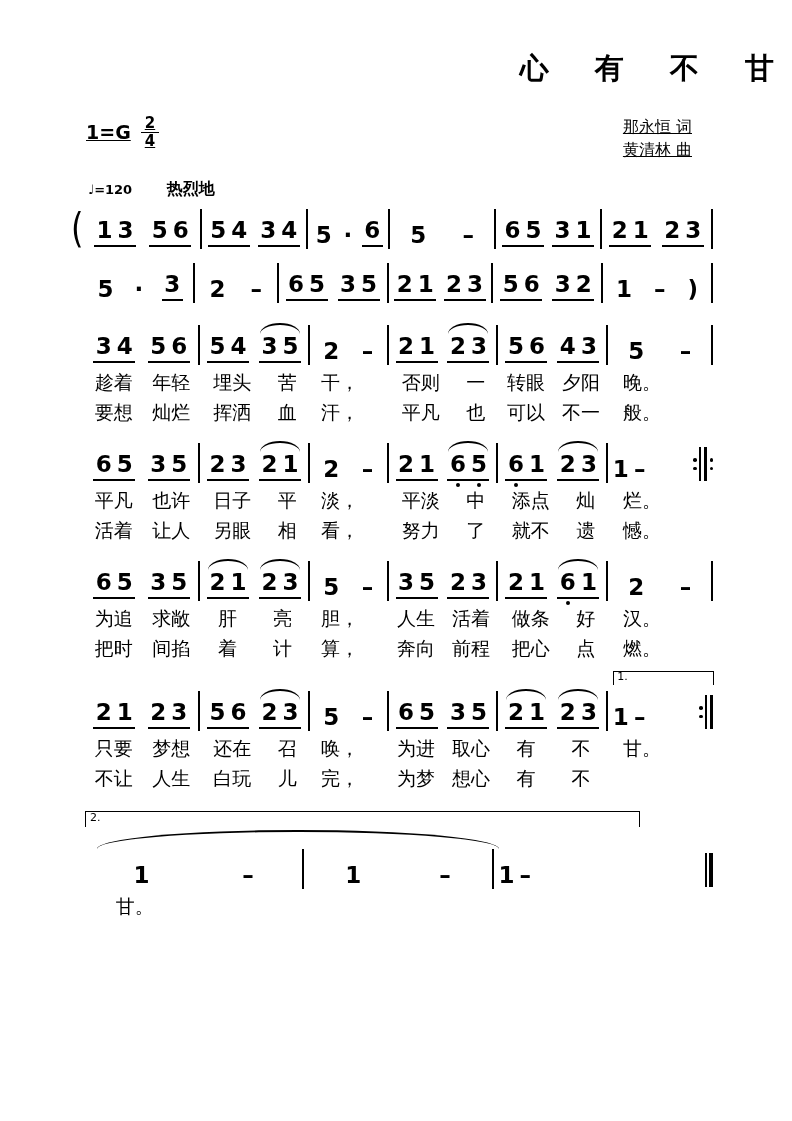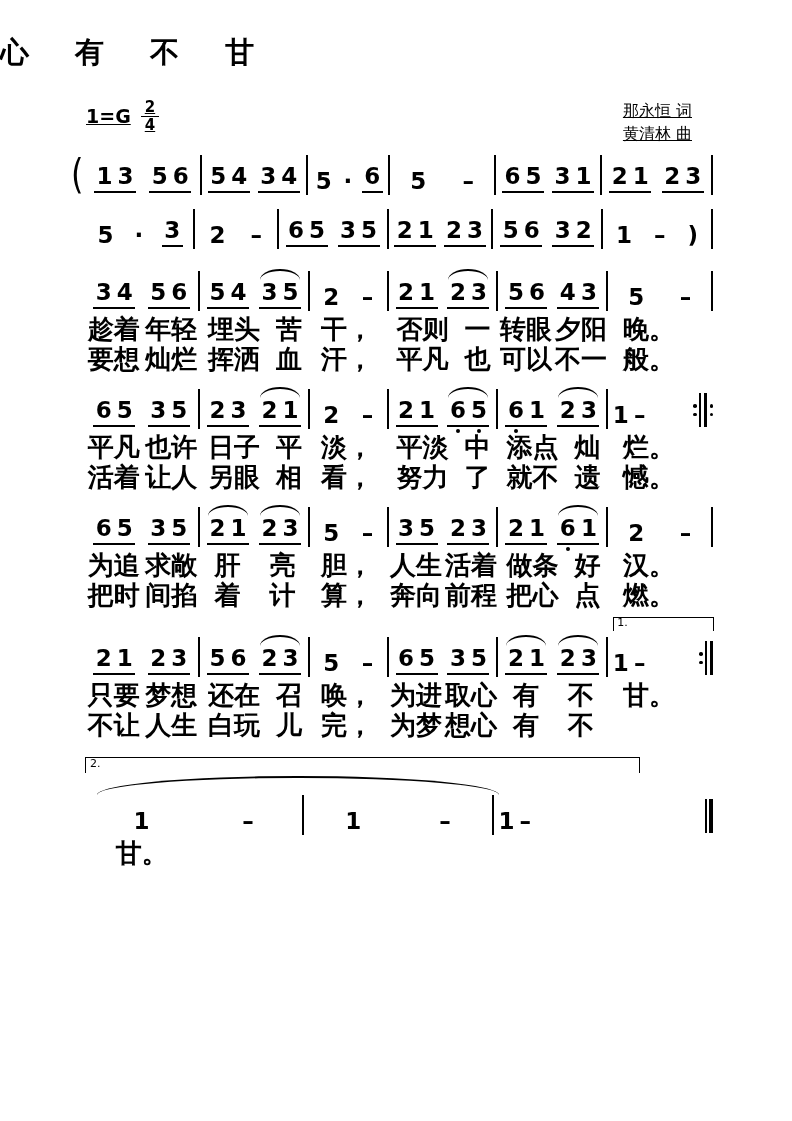--- a/index.html
+++ b/index.html
@@ -1,20 +1,20 @@
 <!DOCTYPE html>
 <html><head>
 <meta charset="utf-8">
 <style>
   html,body{margin:0;padding:0;background:#ffffff;width:792px;height:1121px;overflow:hidden;
     font-family:"DejaVu Sans","Liberation Sans",sans-serif;color:#000;}
   .page{position:relative;width:792px;height:1121px;background:#fff;}
 
   
-  .title{margin:0;padding-top:33px;text-align:left;font-size:29px;font-weight:700;
+  .title{margin:16px;padding-top:33px;text-align:right;font-size:29px;font-weight:700;
     word-spacing:32px;letter-spacing:2px;}
 
   
   .meta{display:flex;justify-content:space-between;align-items:flex-start;
     margin:26px 100px 0 86px;text-decoration:underline;}
   .keysig{display:flex;align-items:center;font-size:19px;font-weight:700;}
   .frac{display:inline-flex;flex-direction:column;align-items:center;margin-left:10px;
     font-size:15px;font-weight:700;line-height:1.1;}
   .frac i{font-style:normal;padding:0 4px;}
   .frac i:first-child{border-bottom:1.5px solid #000;}
@@ -35,21 +35,21 @@
     height:38px;border-right:2px solid #000;padding:0 2px 2px 2px;}
   .m-notes.no-bar{border-right:none;}
   .grp{position:relative;display:inline-flex;font-size:23px;font-weight:700;line-height:1;}
   .grp.u{border-bottom:2.5px solid #000;padding-bottom:3px;}
   .grp.arc::before{content:'';position:absolute;left:1px;right:1px;top:-12px;height:9px;
     border-top:2px solid #000;border-radius:50% 50% 0 0 / 100% 100% 0 0;}
   .ch{position:relative;padding:0 2.5px;font-style:normal;}
   .ch.low::after{content:'';position:absolute;left:50%;bottom:-11px;width:4px;height:4px;
     border-radius:50%;background:#000;transform:translateX(-50%);}
   .m-lyric{display:flex;justify-content:space-around;align-items:center;height:28px;
-    font-size:26px;margin-top:4px;font-weight:bold;}
+    font-size:19px;margin-top:4px;}
   .m-lyric.single{justify-content:flex-start;padding-left:14%;}
   .m-lyric + .m-lyric{margin-top:2px;}
   .syl{white-space:nowrap;}
 
   
   .rep{display:inline-flex;align-items:center;margin-left:auto;margin-right:-2px;gap:2.5px;height:34px;}
   .rep .rdots{display:flex;flex-direction:column;justify-content:center;gap:5px;}
   .rep .rdots b{width:3.5px;height:3.5px;border-radius:50%;background:#000;}
   .rep .bthin{width:2px;height:34px;background:#000;}
   .rep .bthick{width:3.5px;height:34px;background:#000;}
@@ -89,20 +89,24 @@
         <i>2</i>
         <i>4</i>
       </span>
     </div>
     <div class="credits">
       <div>那永恒 词</div>
       <div>黄清林 曲</div>
     </div>
   </div>
 
+  <div class="tempo">
+    <span>♩</span><span>=120</span>
+    <span class="exp">热烈地</span>
+  </div>
 
   <div class="score">
       <div class="system sys-0">
         <div class="notes-row">
           <span class="sys-prefix">(</span>
           <div class="measure" style="flex-grow: 1.1;">
             <div class="m-notes">
               <span class="grp u">
                 <span class="ch">1</span>
                 <span class="ch">3</span>

